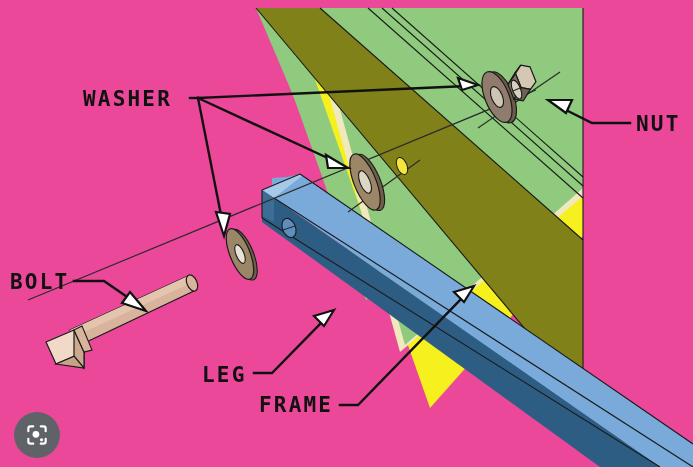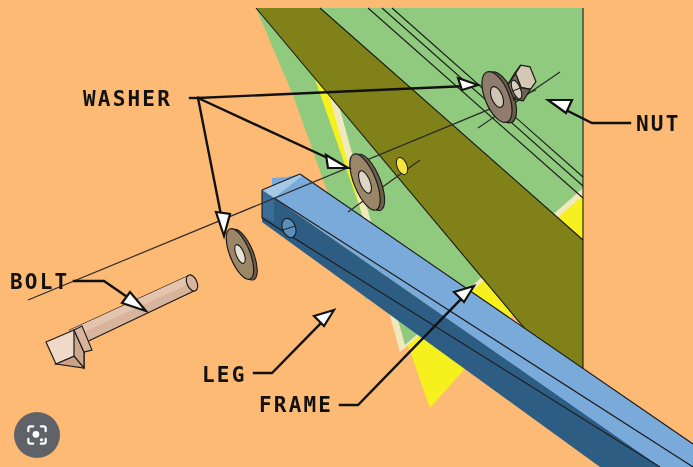--- a/index.html
+++ b/index.html
@@ -4,21 +4,21 @@
 <style>
   html, body {
     margin: 0;
     padding: 0;
     background: #ffffff;
   }
   #page {
     position: relative;
     width: 693px;
     height: 467px;
-    background: #fdba74;
+    background: #ec4899;
     overflow: hidden;
     font-family: "DejaVu Sans", sans-serif;
   }
   #diagram {
     position: absolute;
     left: 0;
     top: 0;
     width: 693px;
     height: 467px;
     display: block;

